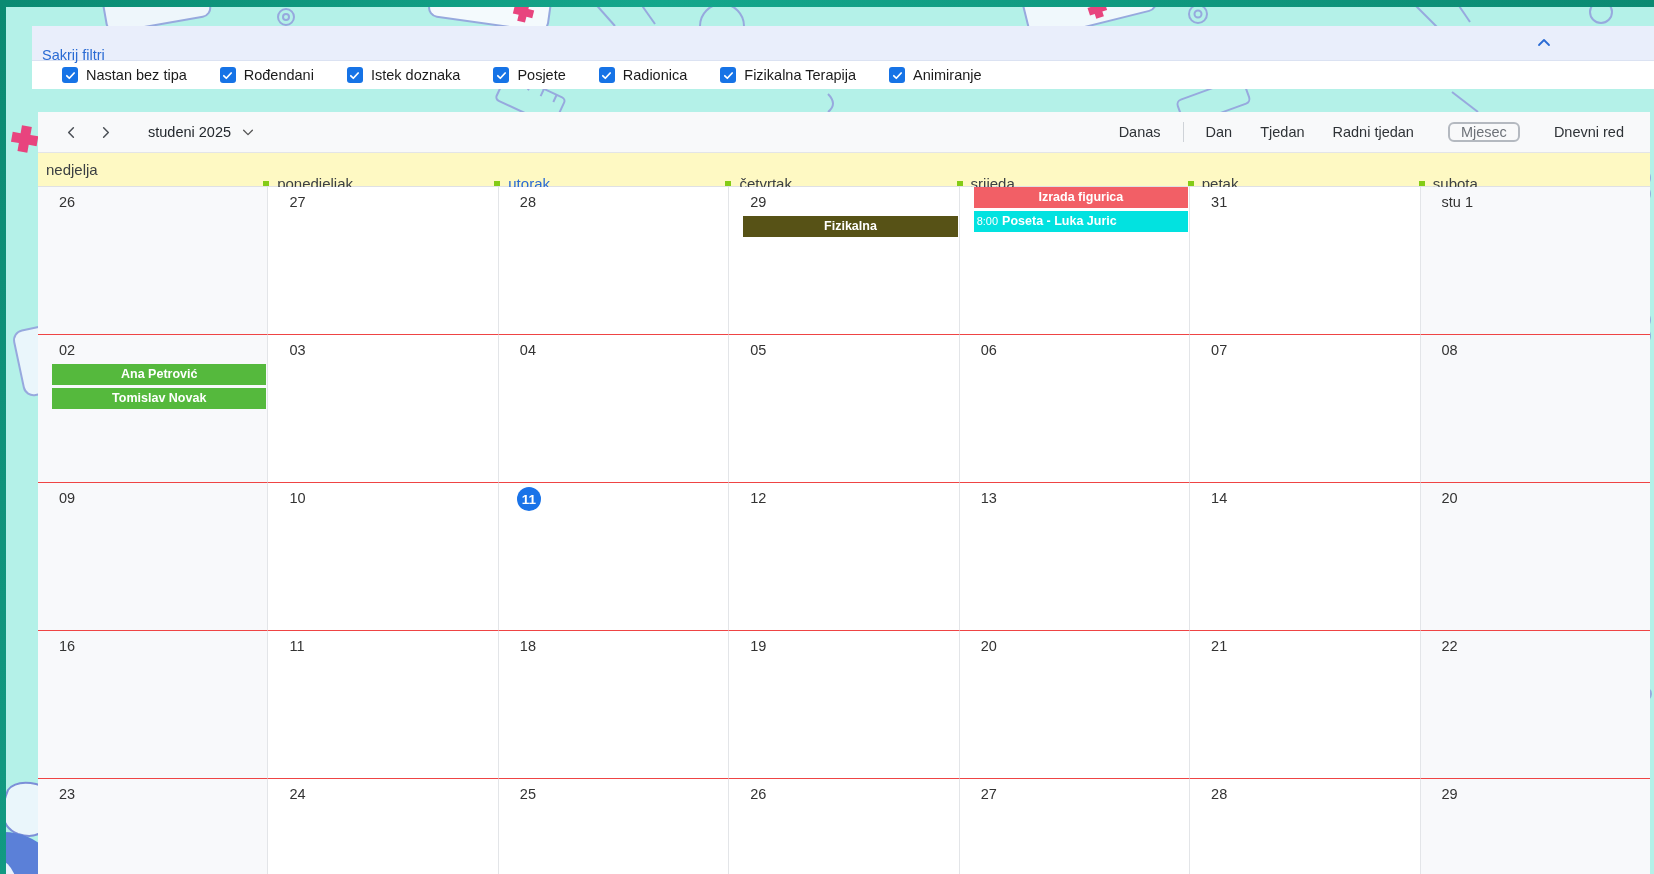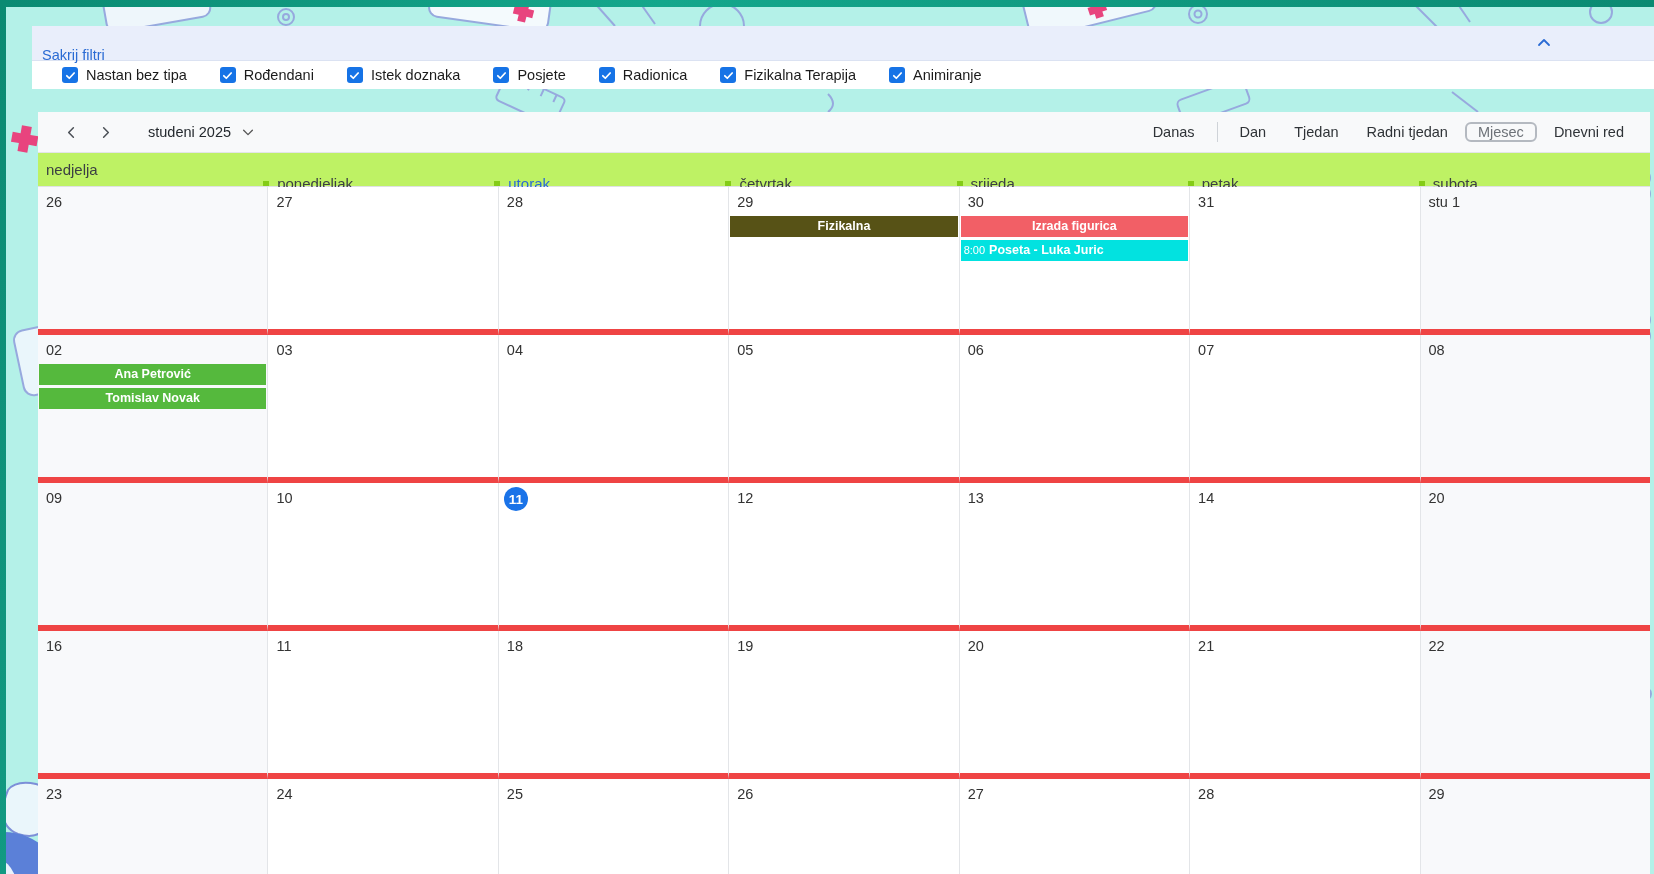--- a/index.html
+++ b/index.html
@@ -50,37 +50,37 @@
   .month-wrap{display:flex;align-items:center;margin-left:26px;cursor:pointer;}
   .month-title{font-size:14.5px;color:#24292e;}
   .chev-down{width:14px;height:14px;color:#555;margin-left:10px;display:inline-flex;}
   .tb-right{display:flex;align-items:center;padding-right:12px;}
   .vbtn{
     background:none;border:none;font-family:inherit;font-size:14.5px;color:#2f3337;
     padding:5px 14px;cursor:pointer;white-space:nowrap;text-align:right;
   }
   .vbtn.active{
     border:2px solid #b4b9c0;border-radius:6px;color:#6d7278;padding:0 11px;
-    margin:0 3px;background:#f8f9fa;
+    margin:0 20px;background:#f8f9fa;
   }
   .vsep{width:1px;height:20px;background:#cfd3d8;margin:0 8px;}
 
-  .day-headers{height:33px;flex:0 0 33px;display:flex;border-bottom:1px solid #dfe1e4;background:#bef264;}
+  .day-headers{height:33px;flex:0 0 33px;display:flex;border-bottom:1px solid #dfe1e4;background:#fef9c3;}
   .dh{
     flex:1 1 0;font-size:15px;color:#3c4043;display:flex;align-items:center;
     padding-left:8px;box-sizing:border-box;
   }
   .dh + .dh{border-left:6px solid #84cc16;margin-top:28px;}
   .dh.today{color:#2b6bd4;}
 
   .grid{flex:1 1 auto;display:flex;flex-direction:column;overflow:hidden;}
   .week{display:flex;height:148px;flex:0 0 148px;}
   .cell{
-    flex:1 1 0;box-sizing:border-box;border-bottom:6px solid #ef4444;background:#fff;
-    overflow:hidden;cursor:pointer;
+    flex:1 1 0;box-sizing:border-box;border-bottom:1px solid #ef4444;background:#fff;
+    overflow:hidden;cursor:pointer;padding-left:13px;
   }
   .cell + .cell{border-left:1px solid #e3e5e8;}
   .cell.weekend{background:#f8f9fb;}
   .date{font-size:14.5px;color:#333;padding:7px 8px 3px 8px;height:19px;box-sizing:content-box;}
   .date.today{
     width:24px;height:24px;padding:0;margin:4px 0 1px 5px;border-radius:50%;
     background:#1a73e8;color:#fff;font-size:13.5px;font-weight:bold;
     display:flex;align-items:center;justify-content:center;
   }
   .event{
@@ -269,21 +269,20 @@
           <div class="date">27</div>
         </div>
         <div class="cell">
           <div class="date">28</div>
         </div>
         <div class="cell">
           <div class="date">29</div>
           <div class="event" style="background: rgb(87, 82, 22);"><span>Fizikalna</span></div>
         </div>
         <div class="cell">
-          <div class="date">30</div>
           <div class="event" style="background: rgb(242, 95, 102);"><span>Izrada figurica</span></div>
           <div class="event left" style="background: rgb(2, 226, 224);"><span class="etime">8:00</span><span>Poseta - Luka Juric</span></div>
         </div>
         <div class="cell">
           <div class="date">31</div>
         </div>
         <div class="cell weekend">
           <div class="date">stu 1</div>
         </div>
       </div>

